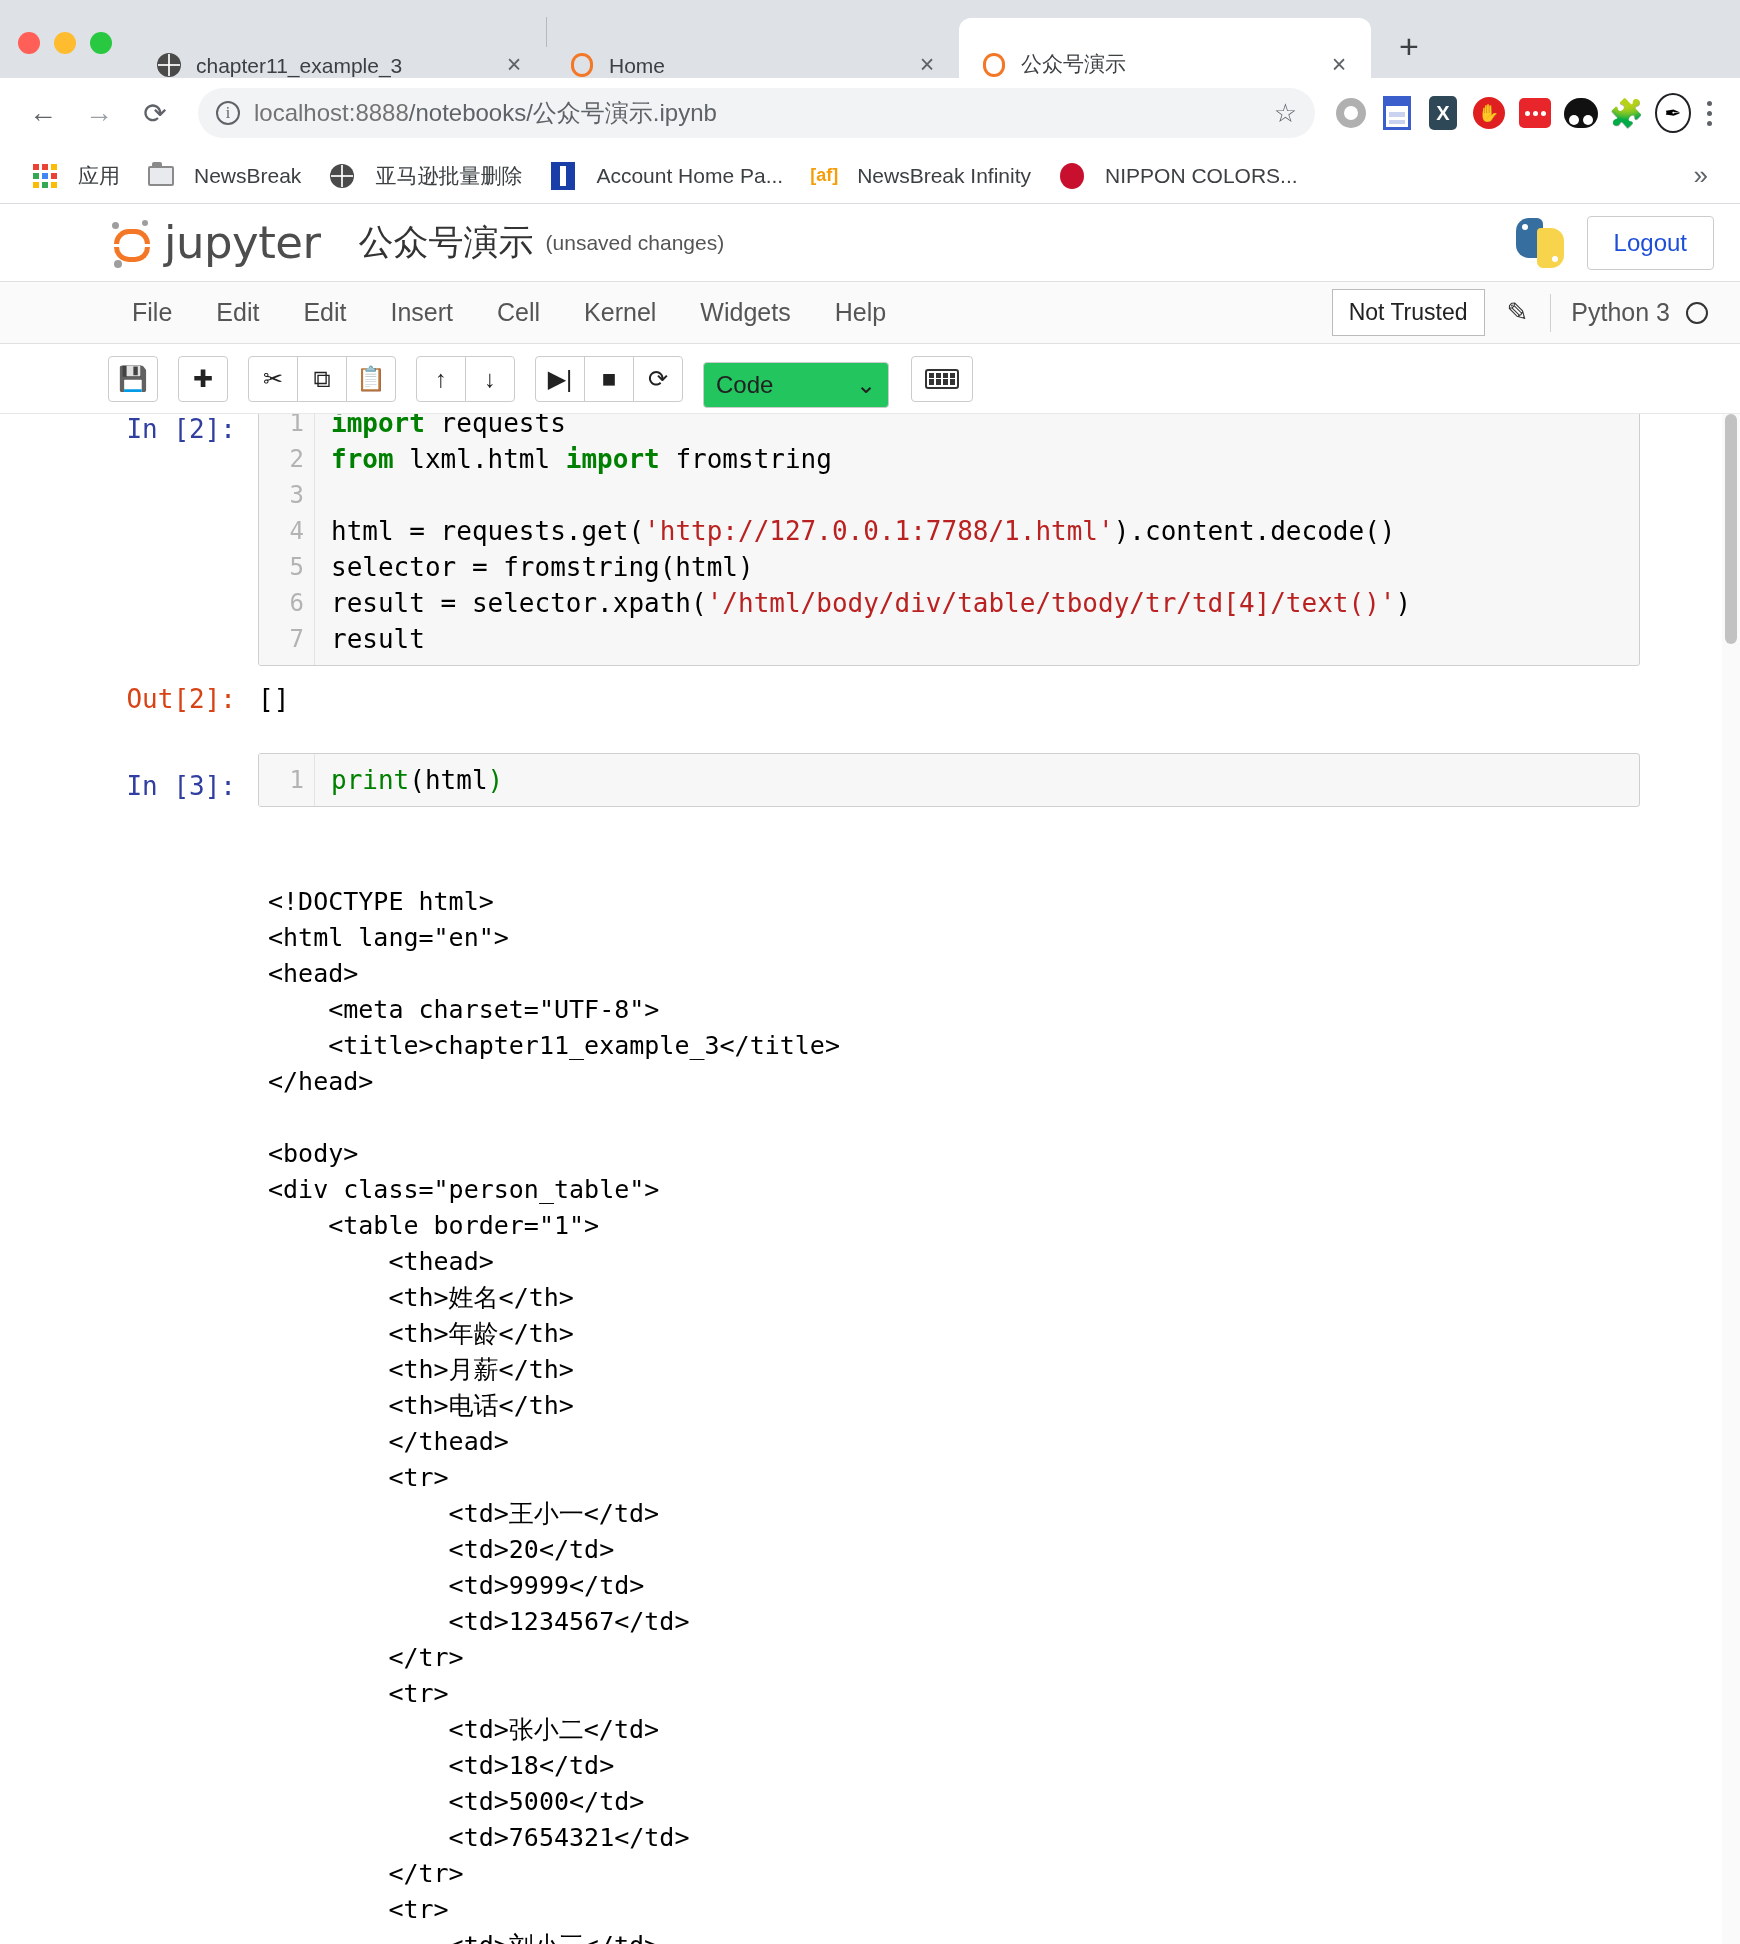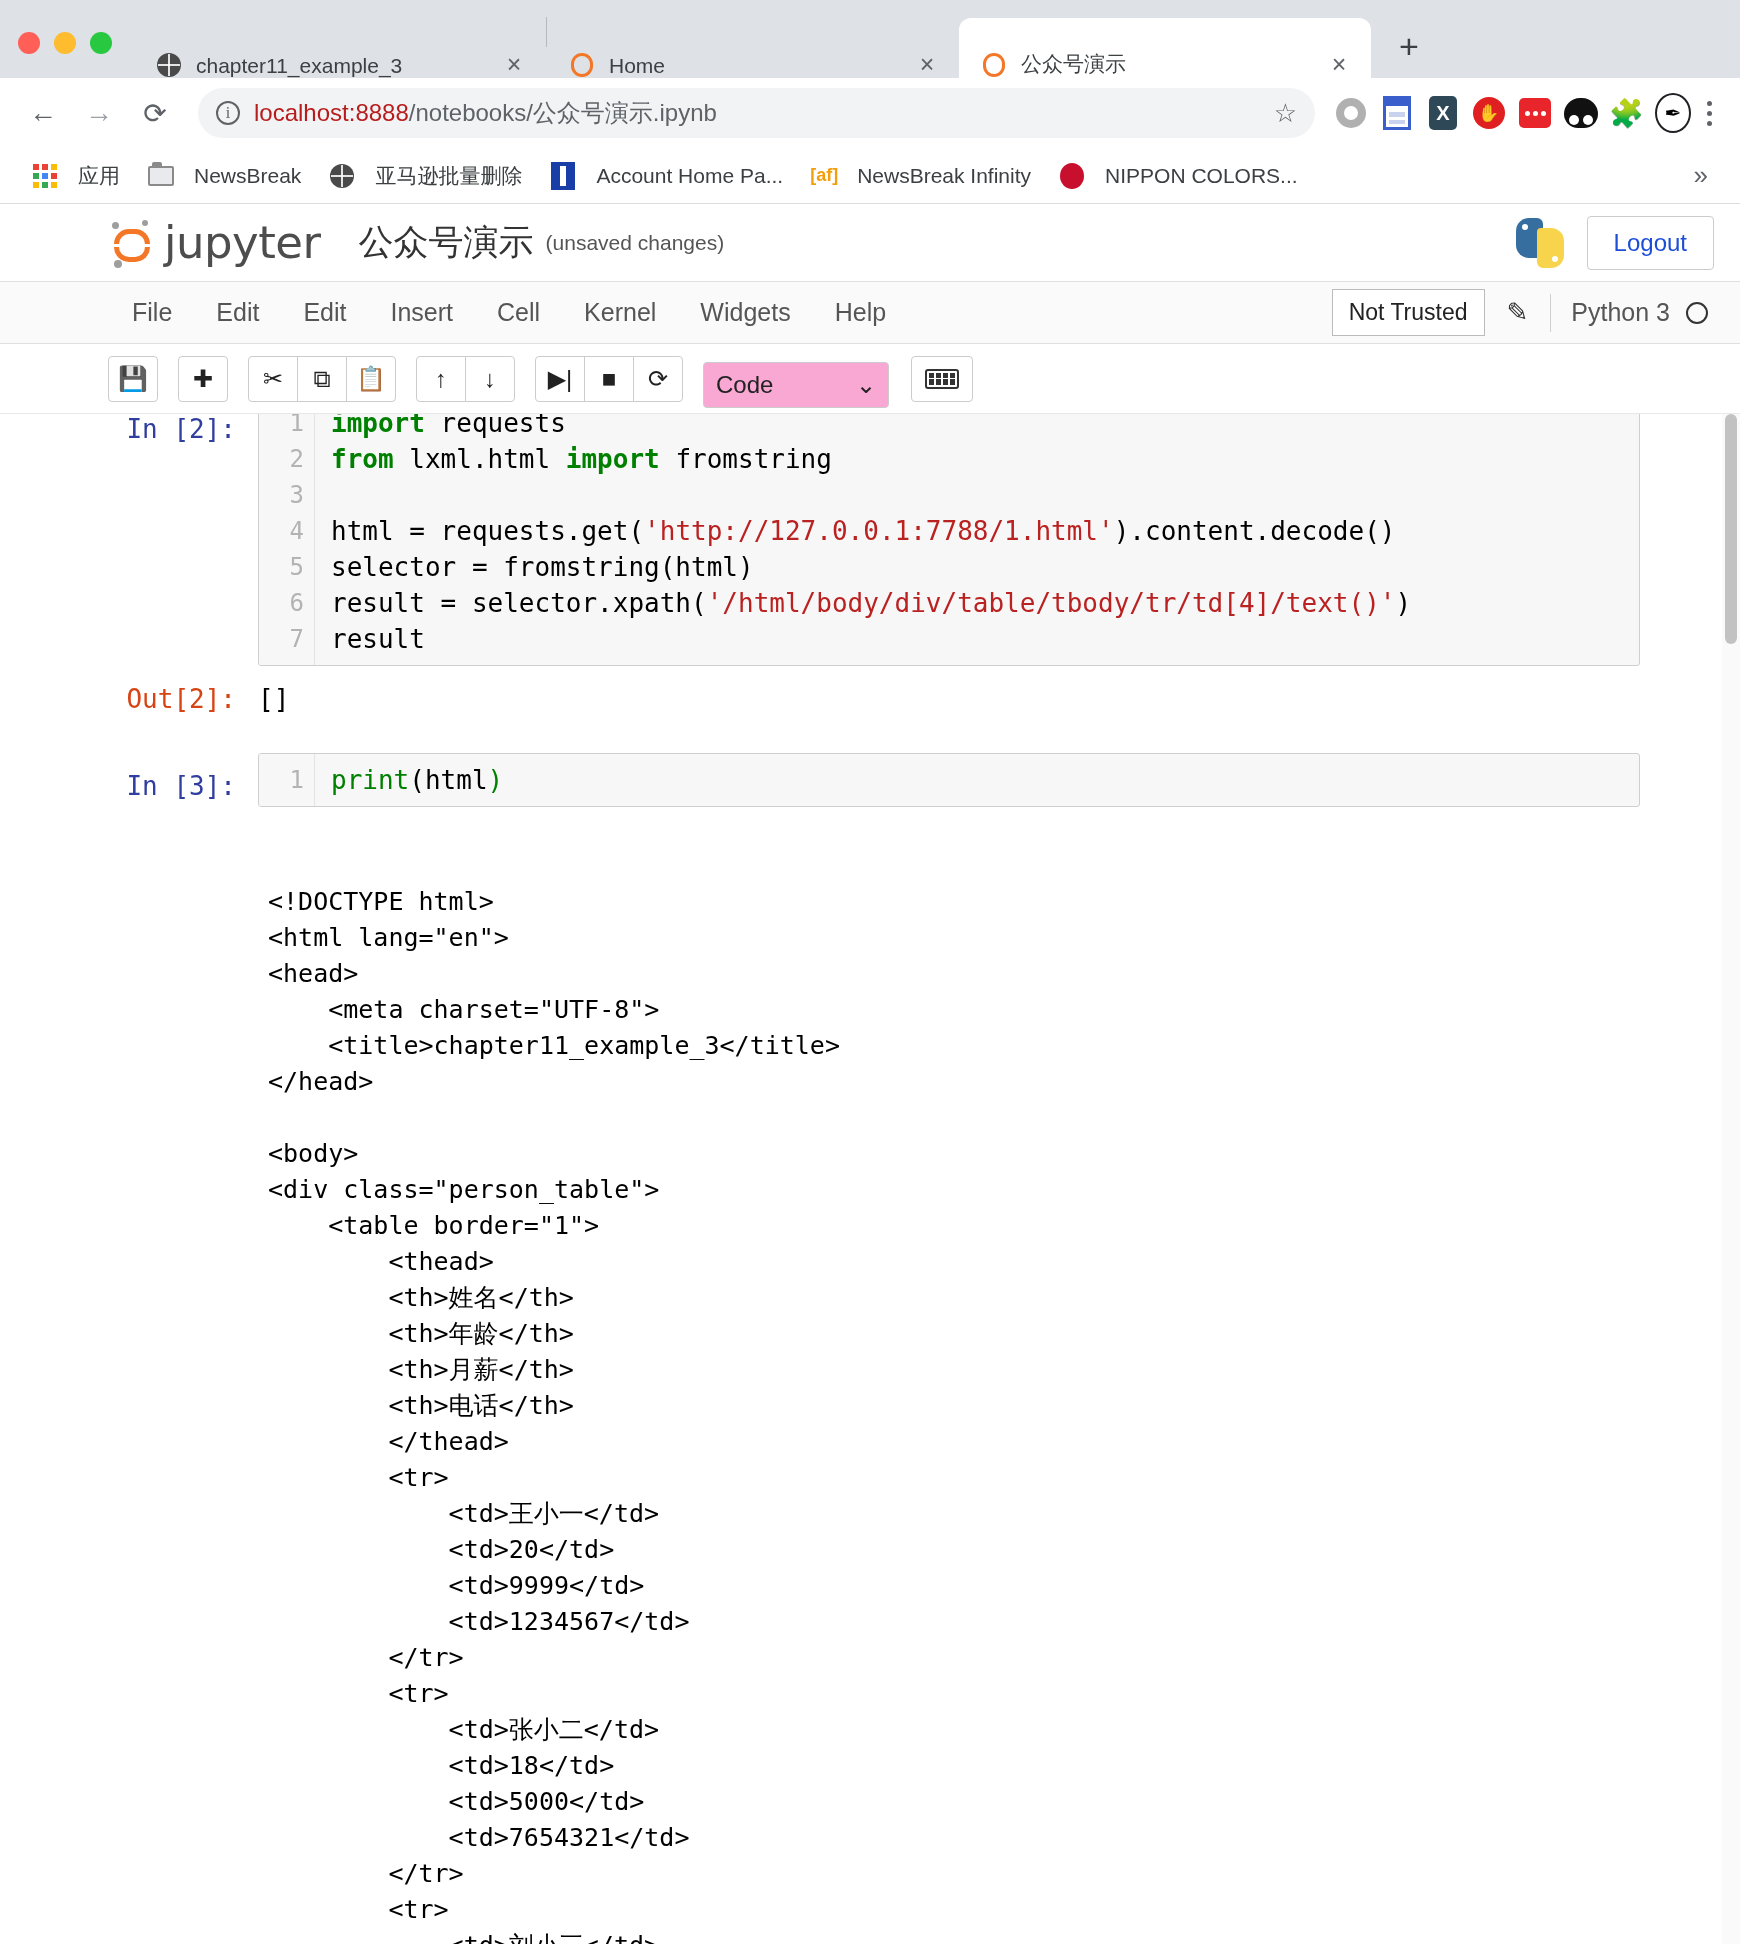--- a/index.html
+++ b/index.html
@@ -152,21 +152,21 @@
     flex: 0 0 24px;
     font-family: "Liberation Serif", serif;
   }
   .url-text {
     font-size: 24px;
     color: #5f6368;
     white-space: nowrap;
     overflow: hidden;
     flex: 1 1 auto;
   }
-  .url-text .host { color: #b91c1c; }
+  .url-text .host { color: #737373; }
   .star-icon { font-size: 26px; color: #5f6368; flex: 0 0 auto; }
 
   .ext-icons { display: flex; align-items: center; gap: 10px; }
   .ext { width: 36px; height: 36px; display: flex; align-items: center; justify-content: center; }
   .ext-circle { width: 30px; height: 30px; border-radius: 50%; border: 8px solid #b0b0b0; background: #ffffff; }
   .ext-doc { width: 28px; height: 34px; border: 3px solid #3a5fcd; background: #fff; display:flex; flex-direction:column; justify-content:flex-end; gap:3px; padding:3px; }
   .ext-doc i { display:block; height:5px; background:#c9d3ef; }
   .ext-doc::before { content:""; display:block; height:8px; background:#3a5fcd; margin:-3px -3px 3px -3px; }
   .ext-x { width: 28px; height: 34px; border-radius: 5px; background: #2f4858; color: #fff; font-size: 20px; font-weight: bold; display:flex; align-items:center; justify-content:center; }
   .ext-stop { width: 32px; height: 32px; border-radius: 50%; background: #e02020; color: #fff; display:flex;align-items:center;justify-content:center; font-size:17px; }
@@ -307,21 +307,21 @@
     color: #222;
     margin-left: -1px;
   }
   .tb-group .tb-btn:first-child { margin-left: 0; border-radius: 4px 0 0 4px; }
   .tb-group .tb-btn:last-child { border-radius: 0 4px 4px 0; }
   .tb-group.single .tb-btn { border-radius: 4px; }
   .cell-type-select {
     width: 186px; height: 46px;
     border: 1px solid #ccc;
     border-radius: 4px;
-    background: #f9a8d4;
+    background: #22c55e;
     font-size: 24px;
     color: #222;
     display: flex; align-items: center;
     padding: 16px 12px;
     justify-content: space-between;
     margin-right: 22px;
     margin-top: 12px;
   }
   .kbd-btn {
     width: 62px; height: 46px;

